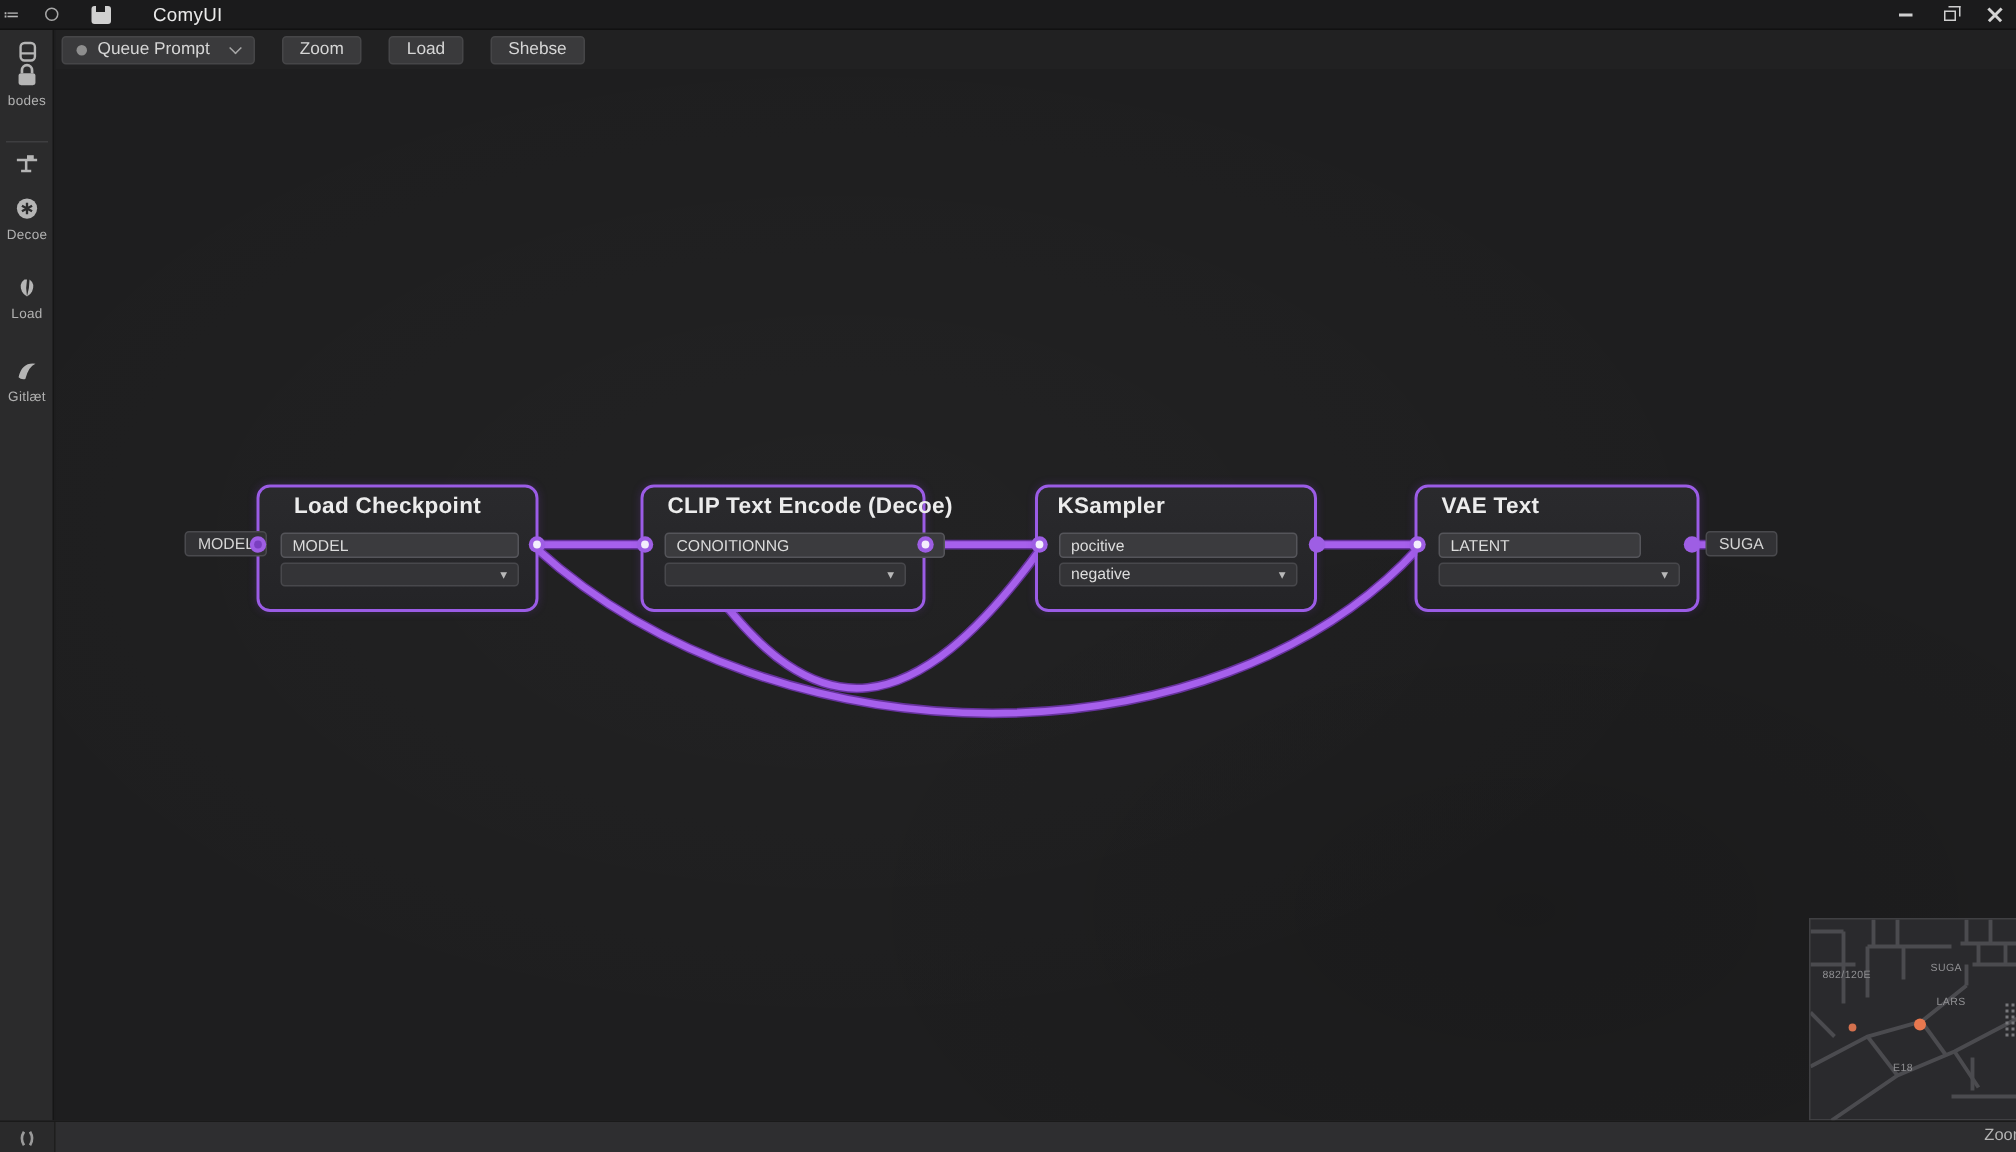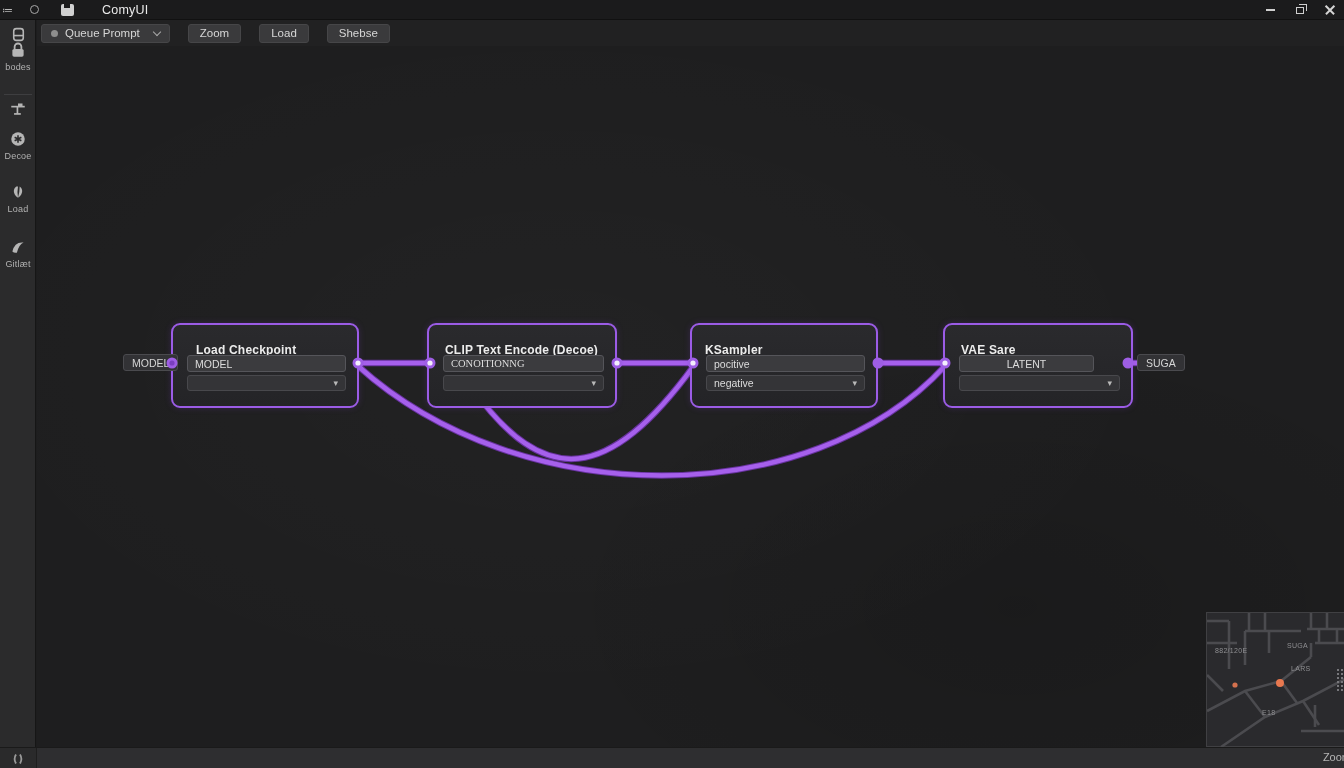--- a/index.html
+++ b/index.html
@@ -51,21 +51,21 @@
       #1e1e1f;
     z-index:1; }
 
   svg.layer { position:absolute; left:0; top:0; z-index:5; pointer-events:none; }
   svg.layer.ports { z-index:15; }
 
   
   .node { position:absolute; width:188px; height:85px; background:linear-gradient(#2a2a2d,#242427);
     border:2px solid #9b5ce6; border-radius:9px; z-index:10;
     box-shadow:0 0 6px rgba(120,60,190,0.25); }
-  .node-title { position:absolute; left:23px; top:18px; color:#ececec; font-size:12px; font-weight:600;
+  .node-title { position:absolute; left:23px; top:4px; color:#ececec; font-size:15px; font-weight:600;
     letter-spacing:.2px; white-space:nowrap; }
   .nrow { position:absolute; left:14px; width:159px; height:17px; border-radius:3px;
     background:#3b3b3e; border:1px solid #55555a; color:#dcdcdc; font-size:10.5px;
     display:flex; align-items:center; padding:0 7px; }
   .nrow.r1 { top:30px; }
   .nrow.r2 { top:50px; height:16px; background:#343437; border-color:#48484c; }
   .nrow .caret { margin-left:auto; color:#b9b9b9; font-size:9px; }
 
   .io-tag { position:absolute; height:17px; background:#323235; border:1px solid #4a4a4e;
     border-radius:3px; color:#d5d5d5; font-size:10.5px; display:flex; align-items:center;
@@ -193,43 +193,43 @@
       <span>MODEL</span>
     </div>
     <div class="nrow r2">
       <span></span>
       <span class="caret">▾</span>
     </div>
   </div>
 
   <div class="node" style="left:427px; top:323px; width:190px;">
     <div class="node-title" style="left:16px;">CLIP Text Encode (Decoe)</div>
-    <div class="nrow r1" style="width:161px;font-family:Liberation Serif, serif;">
+    <div class="nrow r1" style="width:187px;">
       <span>CONOITIONNG</span>
     </div>
     <div class="nrow r2" style="width:161px;">
       <span></span>
       <span class="caret">▾</span>
     </div>
   </div>
 
   <div class="node" style="left:690px; top:323px;">
     <div class="node-title" style="left:13px;">KSampler</div>
     <div class="nrow r1">
       <span>pocitive</span>
     </div>
     <div class="nrow r2">
       <span>negative</span>
       <span class="caret">▾</span>
     </div>
   </div>
 
   <div class="node" style="left:943px; top:323px; width:190px;">
-    <div class="node-title" style="left:16px;">VAE Sare</div>
-    <div class="nrow r1" style="width:135px;justify-content:center;">
+    <div class="node-title" style="left:16px;">VAE Text</div>
+    <div class="nrow r1" style="width:135px;">
       <span>LATENT</span>
     </div>
     <div class="nrow r2" style="width:161px;">
       <span></span>
       <span class="caret">▾</span>
     </div>
   </div>
 
   <div class="io-tag" style="left:123px; top:354px;">MODEL</div>
   <div class="io-tag" style="left:1137px; top:354px;">SUGA</div>

